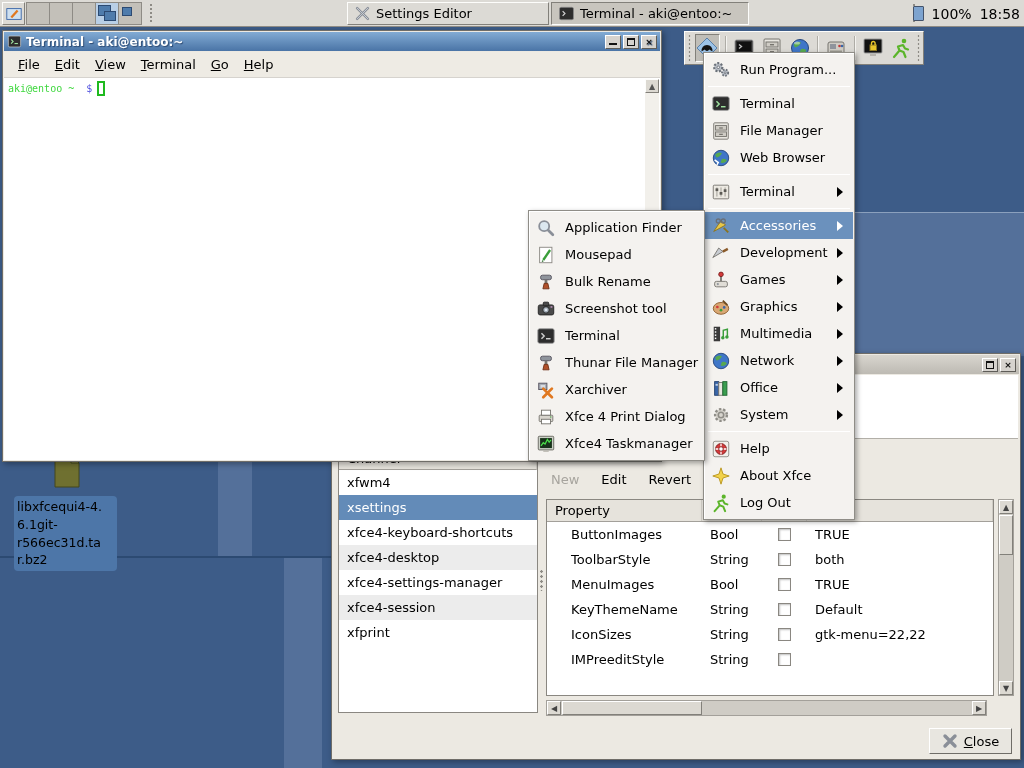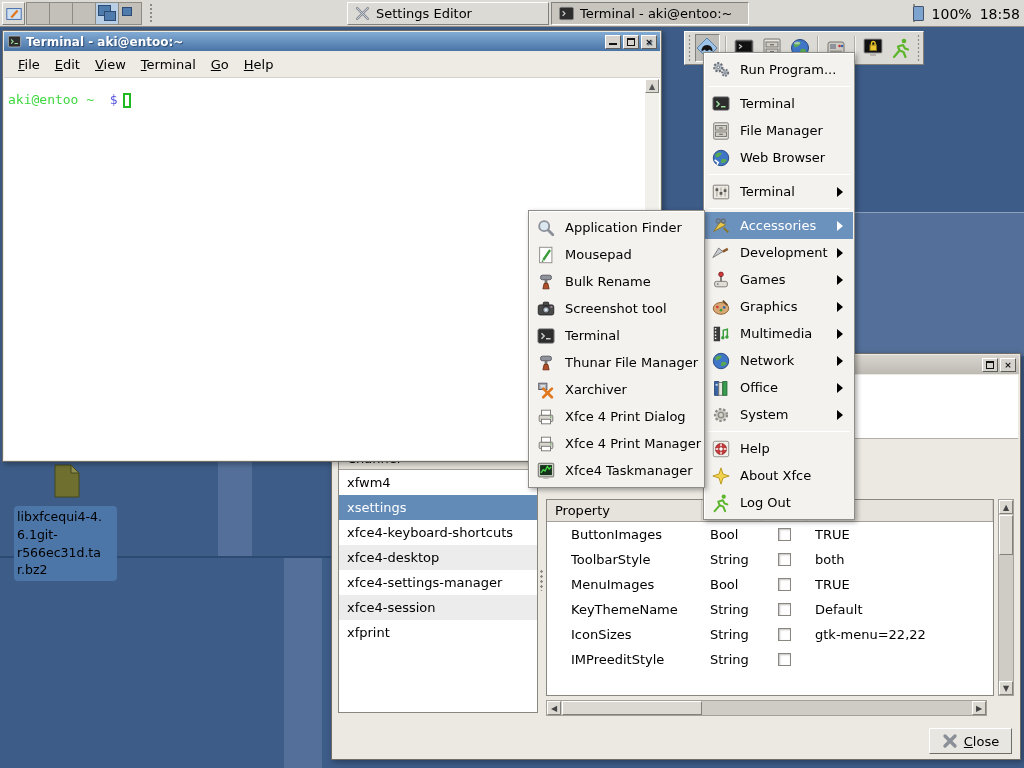--- a/index.html
+++ b/index.html
@@ -71,21 +71,21 @@
   .glyph-min{ display:inline-block; width:8px; height:7px; border-bottom:2px solid #111; }
   .glyph-max{ display:inline-block; width:8px; height:8px; border:1px solid #111;
     border-top:2px solid #111; margin-top:2px; }
 
   
   .term-menubar{ position:absolute; left:1px; right:1px; top:21px; height:26px;
     background:#eeebe4; display:flex; align-items:center; gap:15px;
     padding-left:14px; font-size:13px; border-bottom:1px solid #d6d3ce; }
   .term-body{ position:absolute; left:1px; right:1px; top:47px; bottom:1px;
     background:#fff; font-family:"DejaVu Sans Mono","Liberation Mono",monospace;
-    font-size:13px; padding:14px 4px; }
+    font-size:10px; padding:3px 4px; }
   .t-green{ color:#3fd83f; } .t-blue{ color:#5555e0; }
   .t-cursor{ display:inline-block; width:8px; height:15px; border:2px solid #1fba1f;
     vertical-align:middle; margin-left:5px; }
   .term-sb{ position:absolute; right:2px; top:48px; bottom:2px; width:14px;
     background:#f2f0eb; }
   .sb-btn{ position:absolute; left:0; width:14px; height:14px; background:#dcd9d2;
     font-size:8px; color:#555; text-align:center; line-height:13px; }
 
   
   .se-header{ position:absolute; left:2px; right:2px; top:21px; height:64px;
@@ -138,21 +138,21 @@
   .mi.selected{ background:#6b91bd; color:#fff; }
   .msep{ height:1px; background:#b9b6b0; border-bottom:1px solid #fff; margin:3px 3px; }
   .arrow{ margin-left:auto; width:0; height:0; border-left:6px solid #000;
     border-top:5px solid transparent; border-bottom:5px solid transparent; }
   .mi.selected .arrow{ border-left-color:#fff; }
   .ic{ width:22px; height:22px; flex:0 0 22px; display:flex; align-items:center;
     justify-content:center; }
   .ic svg{ display:block; }
 
   
-  .dicon{ position:absolute; left:14px; top:463px; width:103px; z-index:5;
+  .dicon{ position:absolute; left:14px; top:453px; width:103px; z-index:5;
     text-align:center; }
   .dlabel{ margin-top:4px; background:#4d76a8; border-radius:4px; padding:2px 3px;
     font-size:12.5px; line-height:1.42; text-align:left; color:#000; }
   .dlabel span{ display:block; }
   u{ text-decoration:underline; }
 </style>
 </head>
 <body>
 
 <div class="screen">
@@ -717,31 +717,20 @@
             <rect x="6" y="3.5" width="10" height="5.5" fill="#fff" stroke="#77756f"></rect>
             <rect x="6" y="13.5" width="10" height="5" fill="#fff" stroke="#77756f"></rect>
             <circle cx="16.2" cy="11" r=".9" fill="#57a84f"></circle>
           </svg>
       </span>
       <span>Xfce 4 Print Dialog</span>
     </div>
     <div class="mi">
       <span class="ic">
         <svg width="20" height="20" viewBox="0 0 22 22">
-            <rect x="3.5" y="9" width="15" height="7" rx="1" fill="#d8d5ce" stroke="#77756f"></rect>
-            <rect x="6" y="3.5" width="10" height="5.5" fill="#fff" stroke="#77756f"></rect>
-            <rect x="6" y="13.5" width="10" height="5" fill="#fff" stroke="#77756f"></rect>
-            <circle cx="16.2" cy="11" r=".9" fill="#57a84f"></circle>
-          </svg>
-      </span>
-      <span>Xfce 4 Print Manager</span>
-    </div>
-    <div class="mi">
-      <span class="ic">
-        <svg width="20" height="20" viewBox="0 0 22 22">
             <rect x="2.5" y="2.5" width="17" height="15" rx="1" fill="#cdd2c8" stroke="#66645e"></rect>
             <rect x="4.5" y="4.5" width="13" height="11" fill="#17321a"></rect>
             <path d="M5.5 13 l2.5-3.5 l2 1.5 l2.5-5 l2 3 l2-2.5" stroke="#4ade4a" fill="none" stroke-width="1.4"></path>
             <rect x="8" y="18" width="6" height="1.6" fill="#b8b5ae"></rect>
           </svg>
       </span>
       <span>Xfce4 Taskmanager</span>
     </div>
   </div>
 

